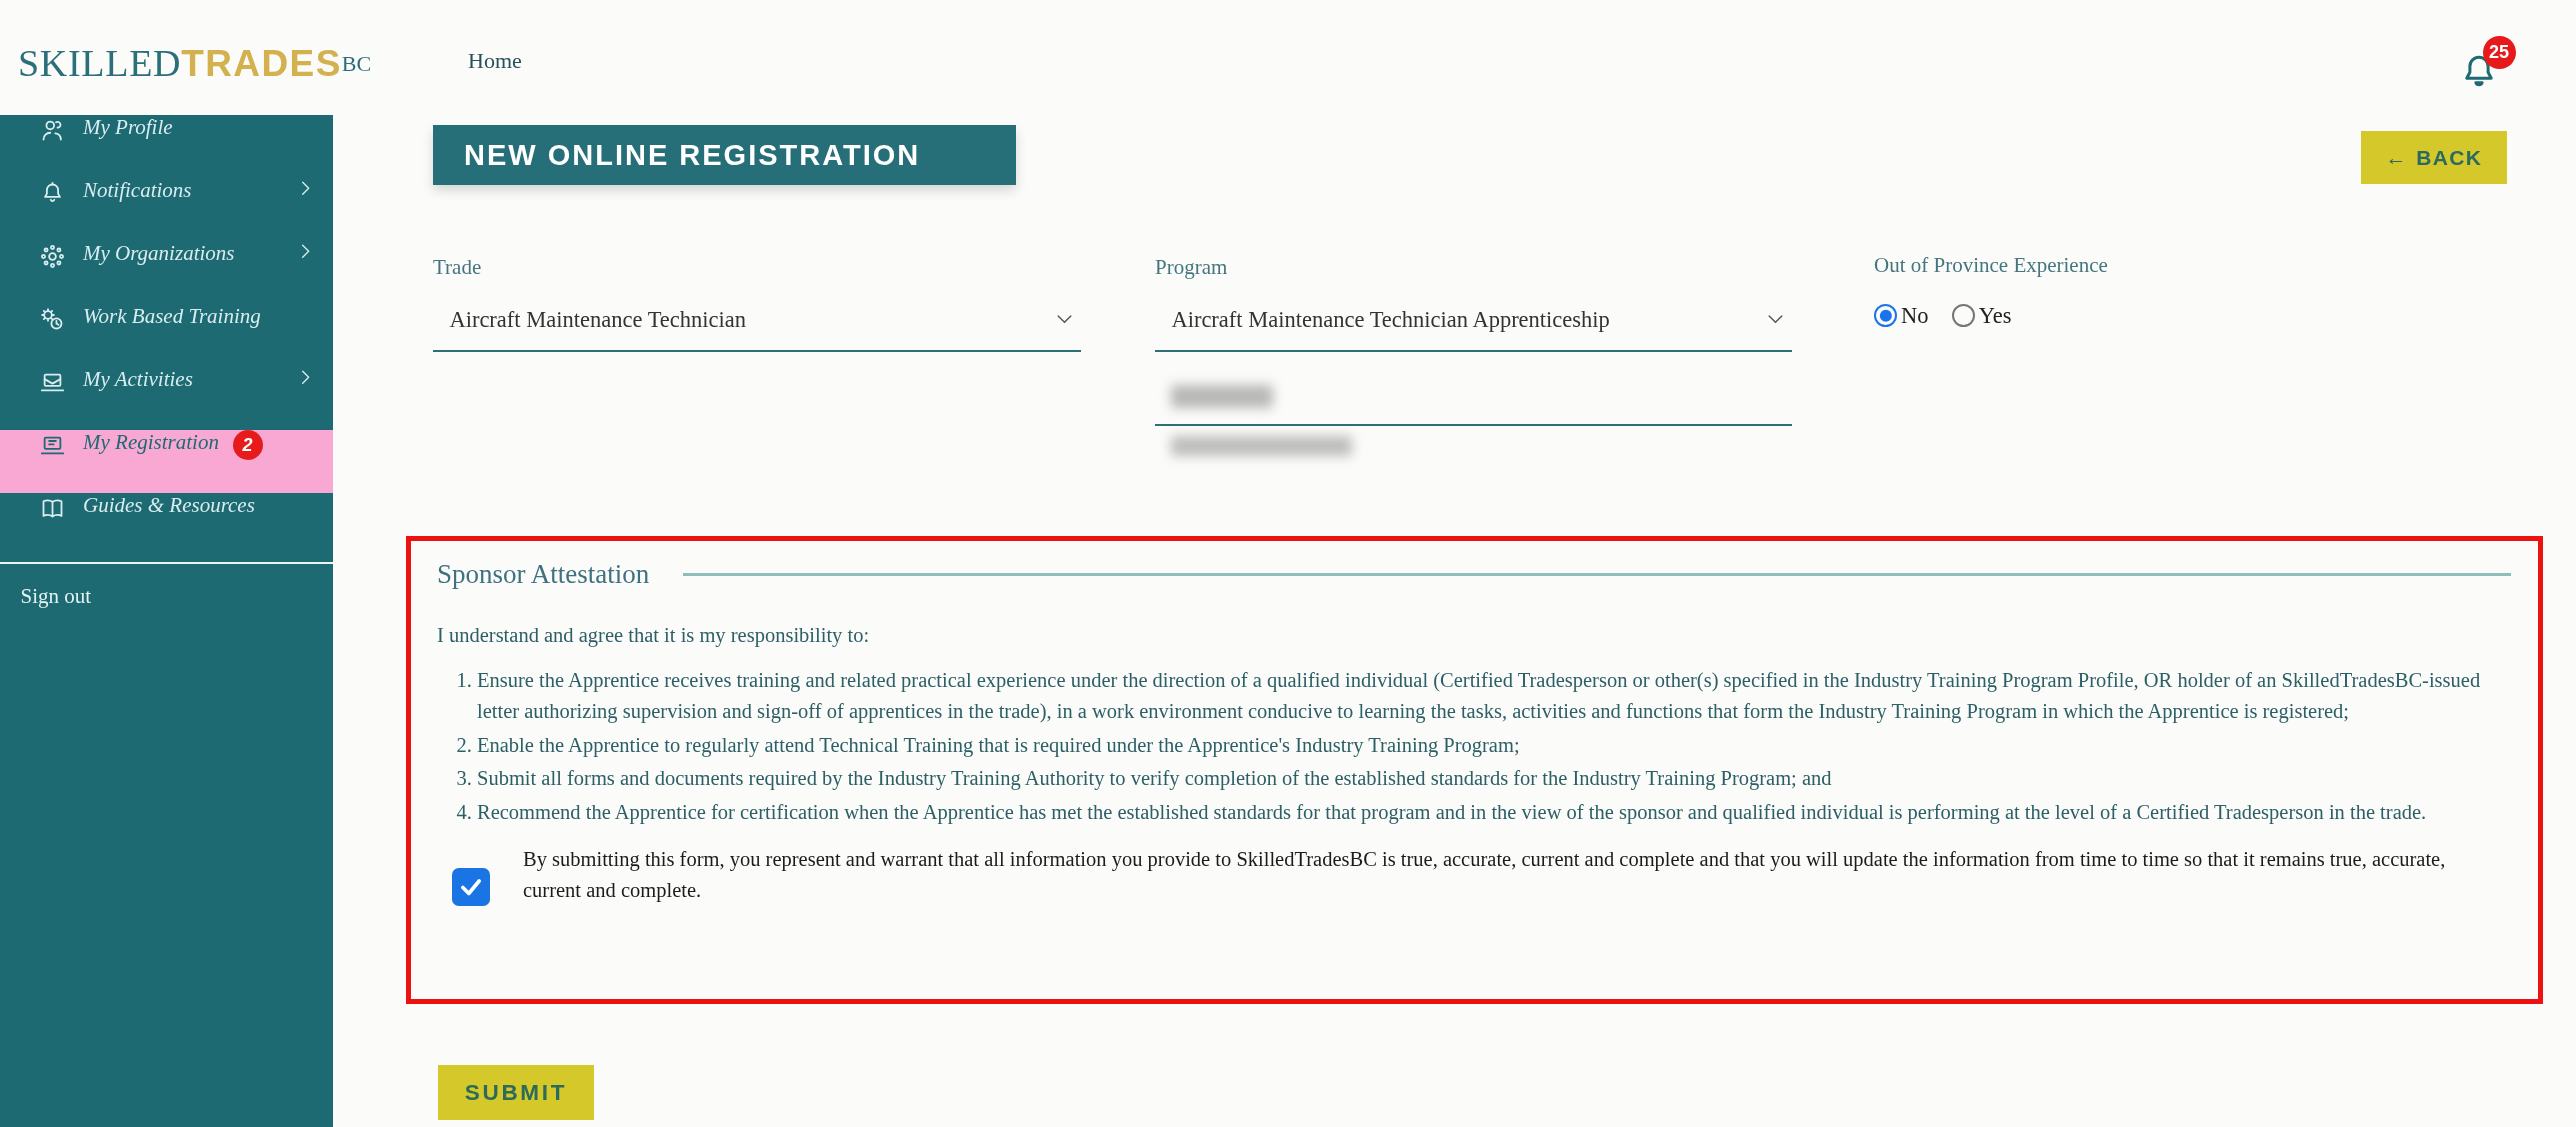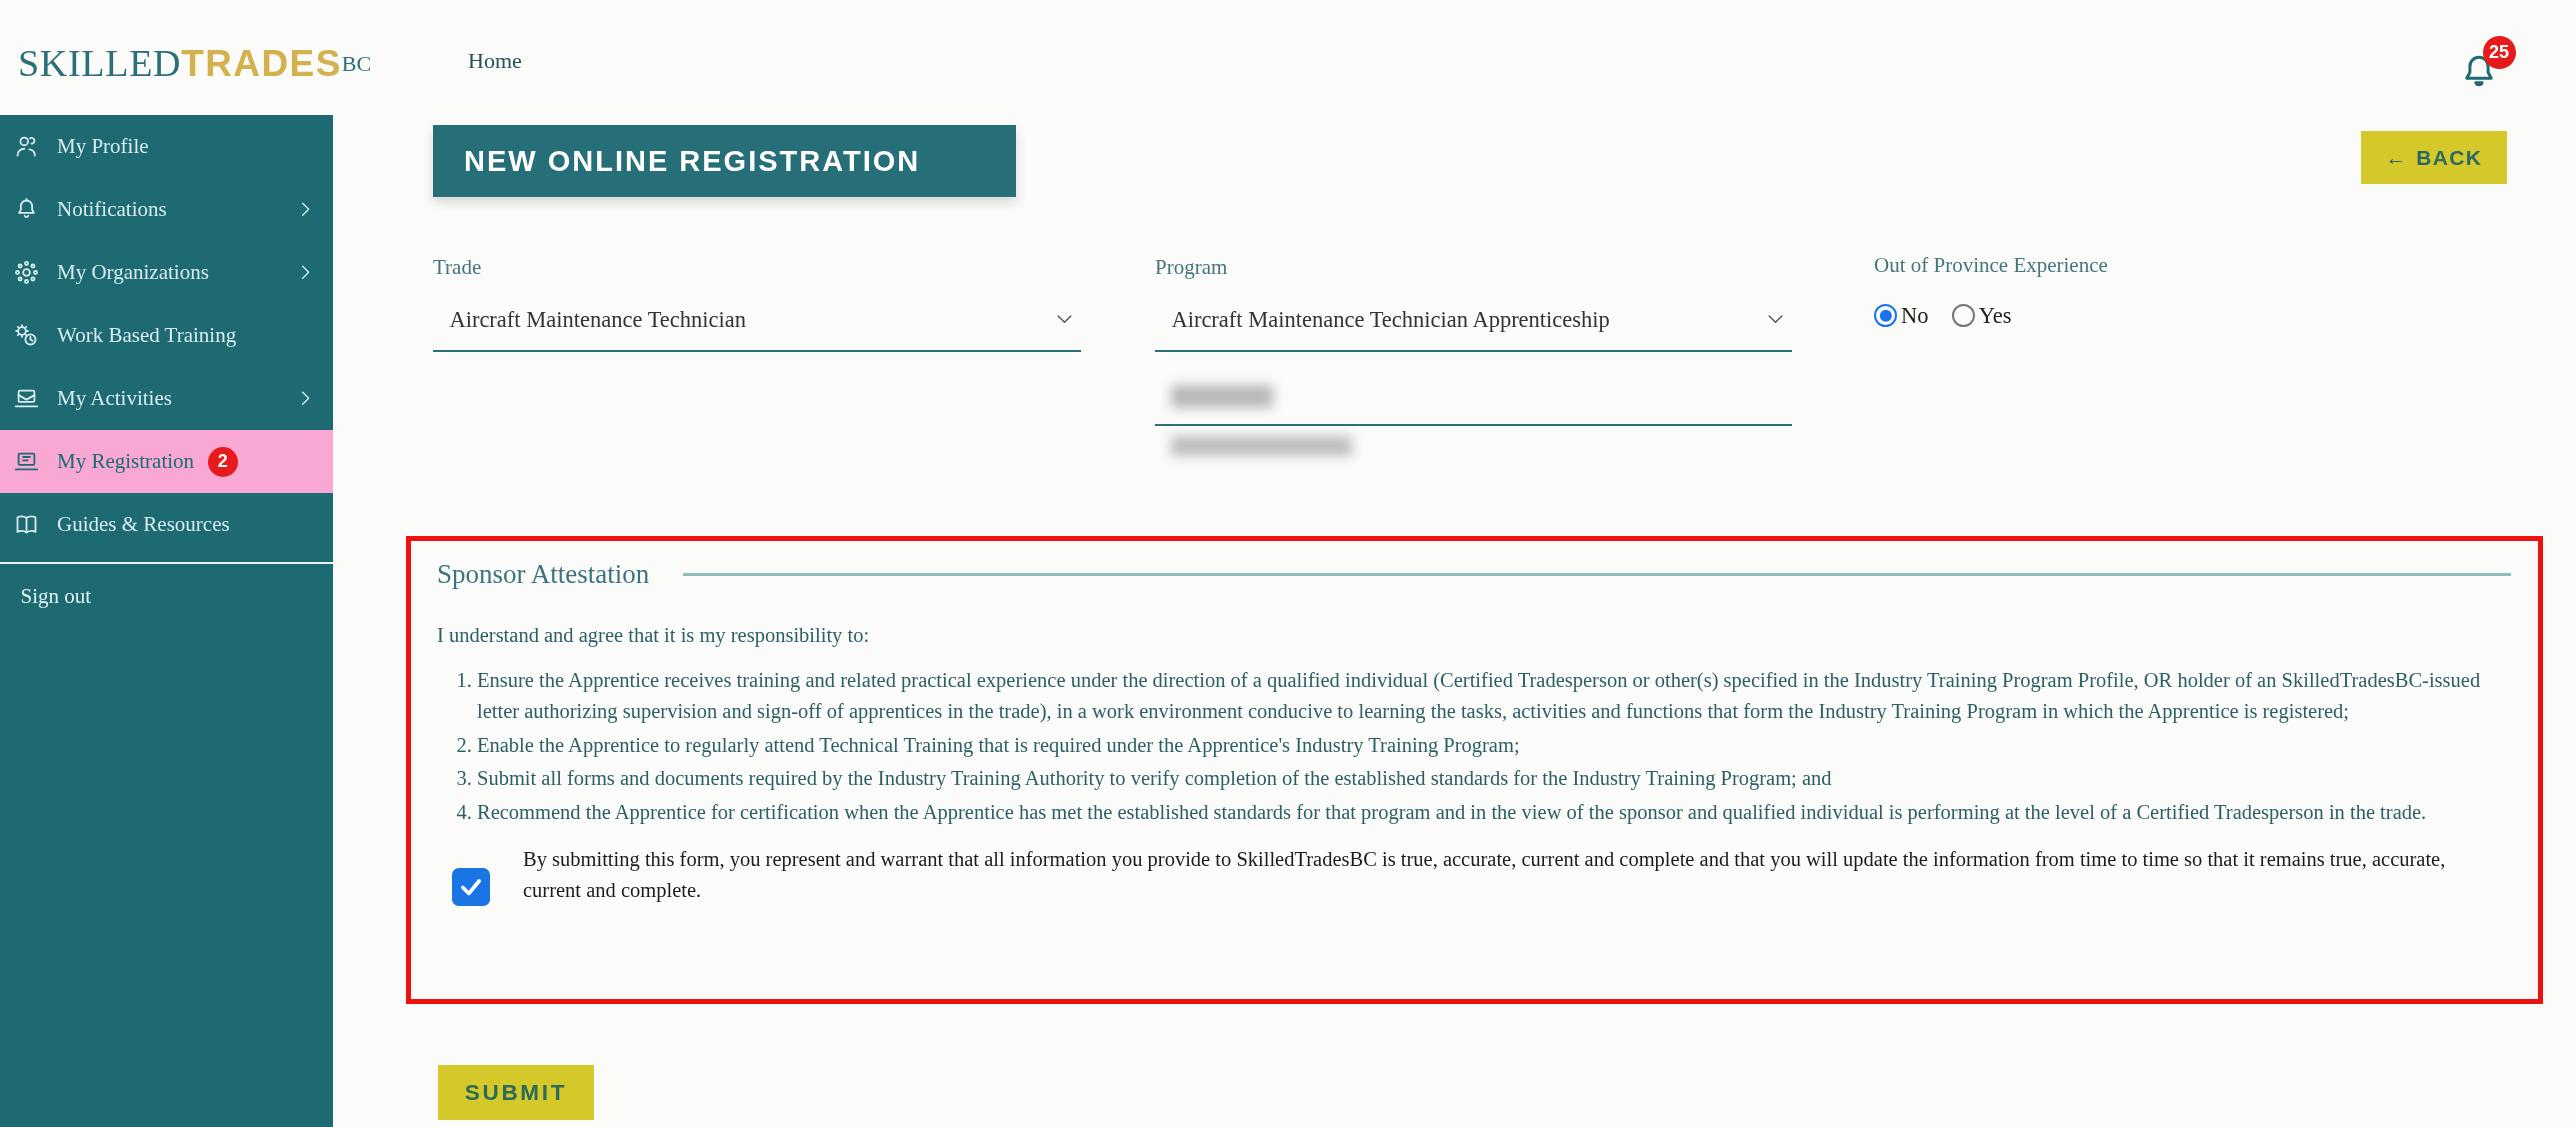--- a/index.html
+++ b/index.html
@@ -16,36 +16,36 @@
   .breadcrumb { position:absolute; left:468px; top:48px; font-size:22px; color:#27505c; cursor:pointer; }
 
   .bell-wrap { position:absolute; left:2458px; top:36px; width:75px; height:75px; cursor:pointer; }
   .bell-svg { position:absolute; left:0; top:16.4px; }
   .bell-badge { position:absolute; left:24.6px; top:0; width:33px; height:33px; border-radius:50%;
                 background:#e61a1a; color:#fff; font-family:"Liberation Sans",sans-serif;
                 font-weight:bold; font-size:18px; display:flex; align-items:center; justify-content:center; }
 
   
   .sidebar { position:absolute; left:0; top:115px; width:333px; height:1013px; background:#1d6a72; }
-  .side-item { display:flex; align-items:center; height:63px; padding:0 18px 0 11px;
-               color:#d9edf0; font-size:21px; cursor:pointer; }
+  .side-item { display:flex; height:63px; padding:0 18px 0 37px;
+               color:#d9edf0; font-size:21px; cursor:pointer;font-style:italic; }
   .side-item .icon { width:31px; height:31px; margin-right:15px; flex:none;
                      display:flex; align-items:center; justify-content:center; }
   .side-item svg { stroke:currentColor; fill:none; stroke-width:1.6; stroke-linecap:round; stroke-linejoin:round; }
   .side-chev { margin-left:auto; flex:none; display:flex; }
   .side-item.active { background:#f9a8d4; color:#1d6a72; }
   .side-badge { margin-left:13.7px; width:30px; height:30px; border-radius:50%; background:#e71b1b;
                 color:#fff; font-size:18px; font-weight:bold; font-family:"Liberation Sans",sans-serif;
                 display:flex; align-items:center; justify-content:center; }
   .side-divider { height:2px; background:#eaf5f6; margin-top:5.5px; }
   .signout { display:flex; align-items:center; height:66px; padding:0 20.5px; color:#e4f2f4;
              font-size:21px; cursor:pointer; }
 
   
-  .banner { position:absolute; left:433px; top:125px; width:583px; height:72px; background:#266f78;
+  .banner { position:absolute; left:433px; top:125px; width:583px; height:60px; background:#266f78;
             color:#ffffff; font-family:"Liberation Sans",sans-serif; font-weight:bold; font-size:29px;
             letter-spacing:2px; display:flex; align-items:center; padding-left:31px;
             box-shadow:0 5.5px 11px rgba(0,0,0,0.15); }
   .btn { background:#d5c82a; font-family:"Liberation Sans",sans-serif; font-weight:bold;
          display:flex; align-items:center; justify-content:center; cursor:pointer; }
   .back-btn { position:absolute; left:2361px; top:131px; width:146px; height:53px;
               color:#2a6a60; font-size:21px; letter-spacing:1.4px; gap:8.2px; }
   .submit-btn { position:absolute; left:438px; top:1065px; width:156px; height:55px;
                 color:#2c6a59; font-size:22.5px; letter-spacing:2.7px; }
 

